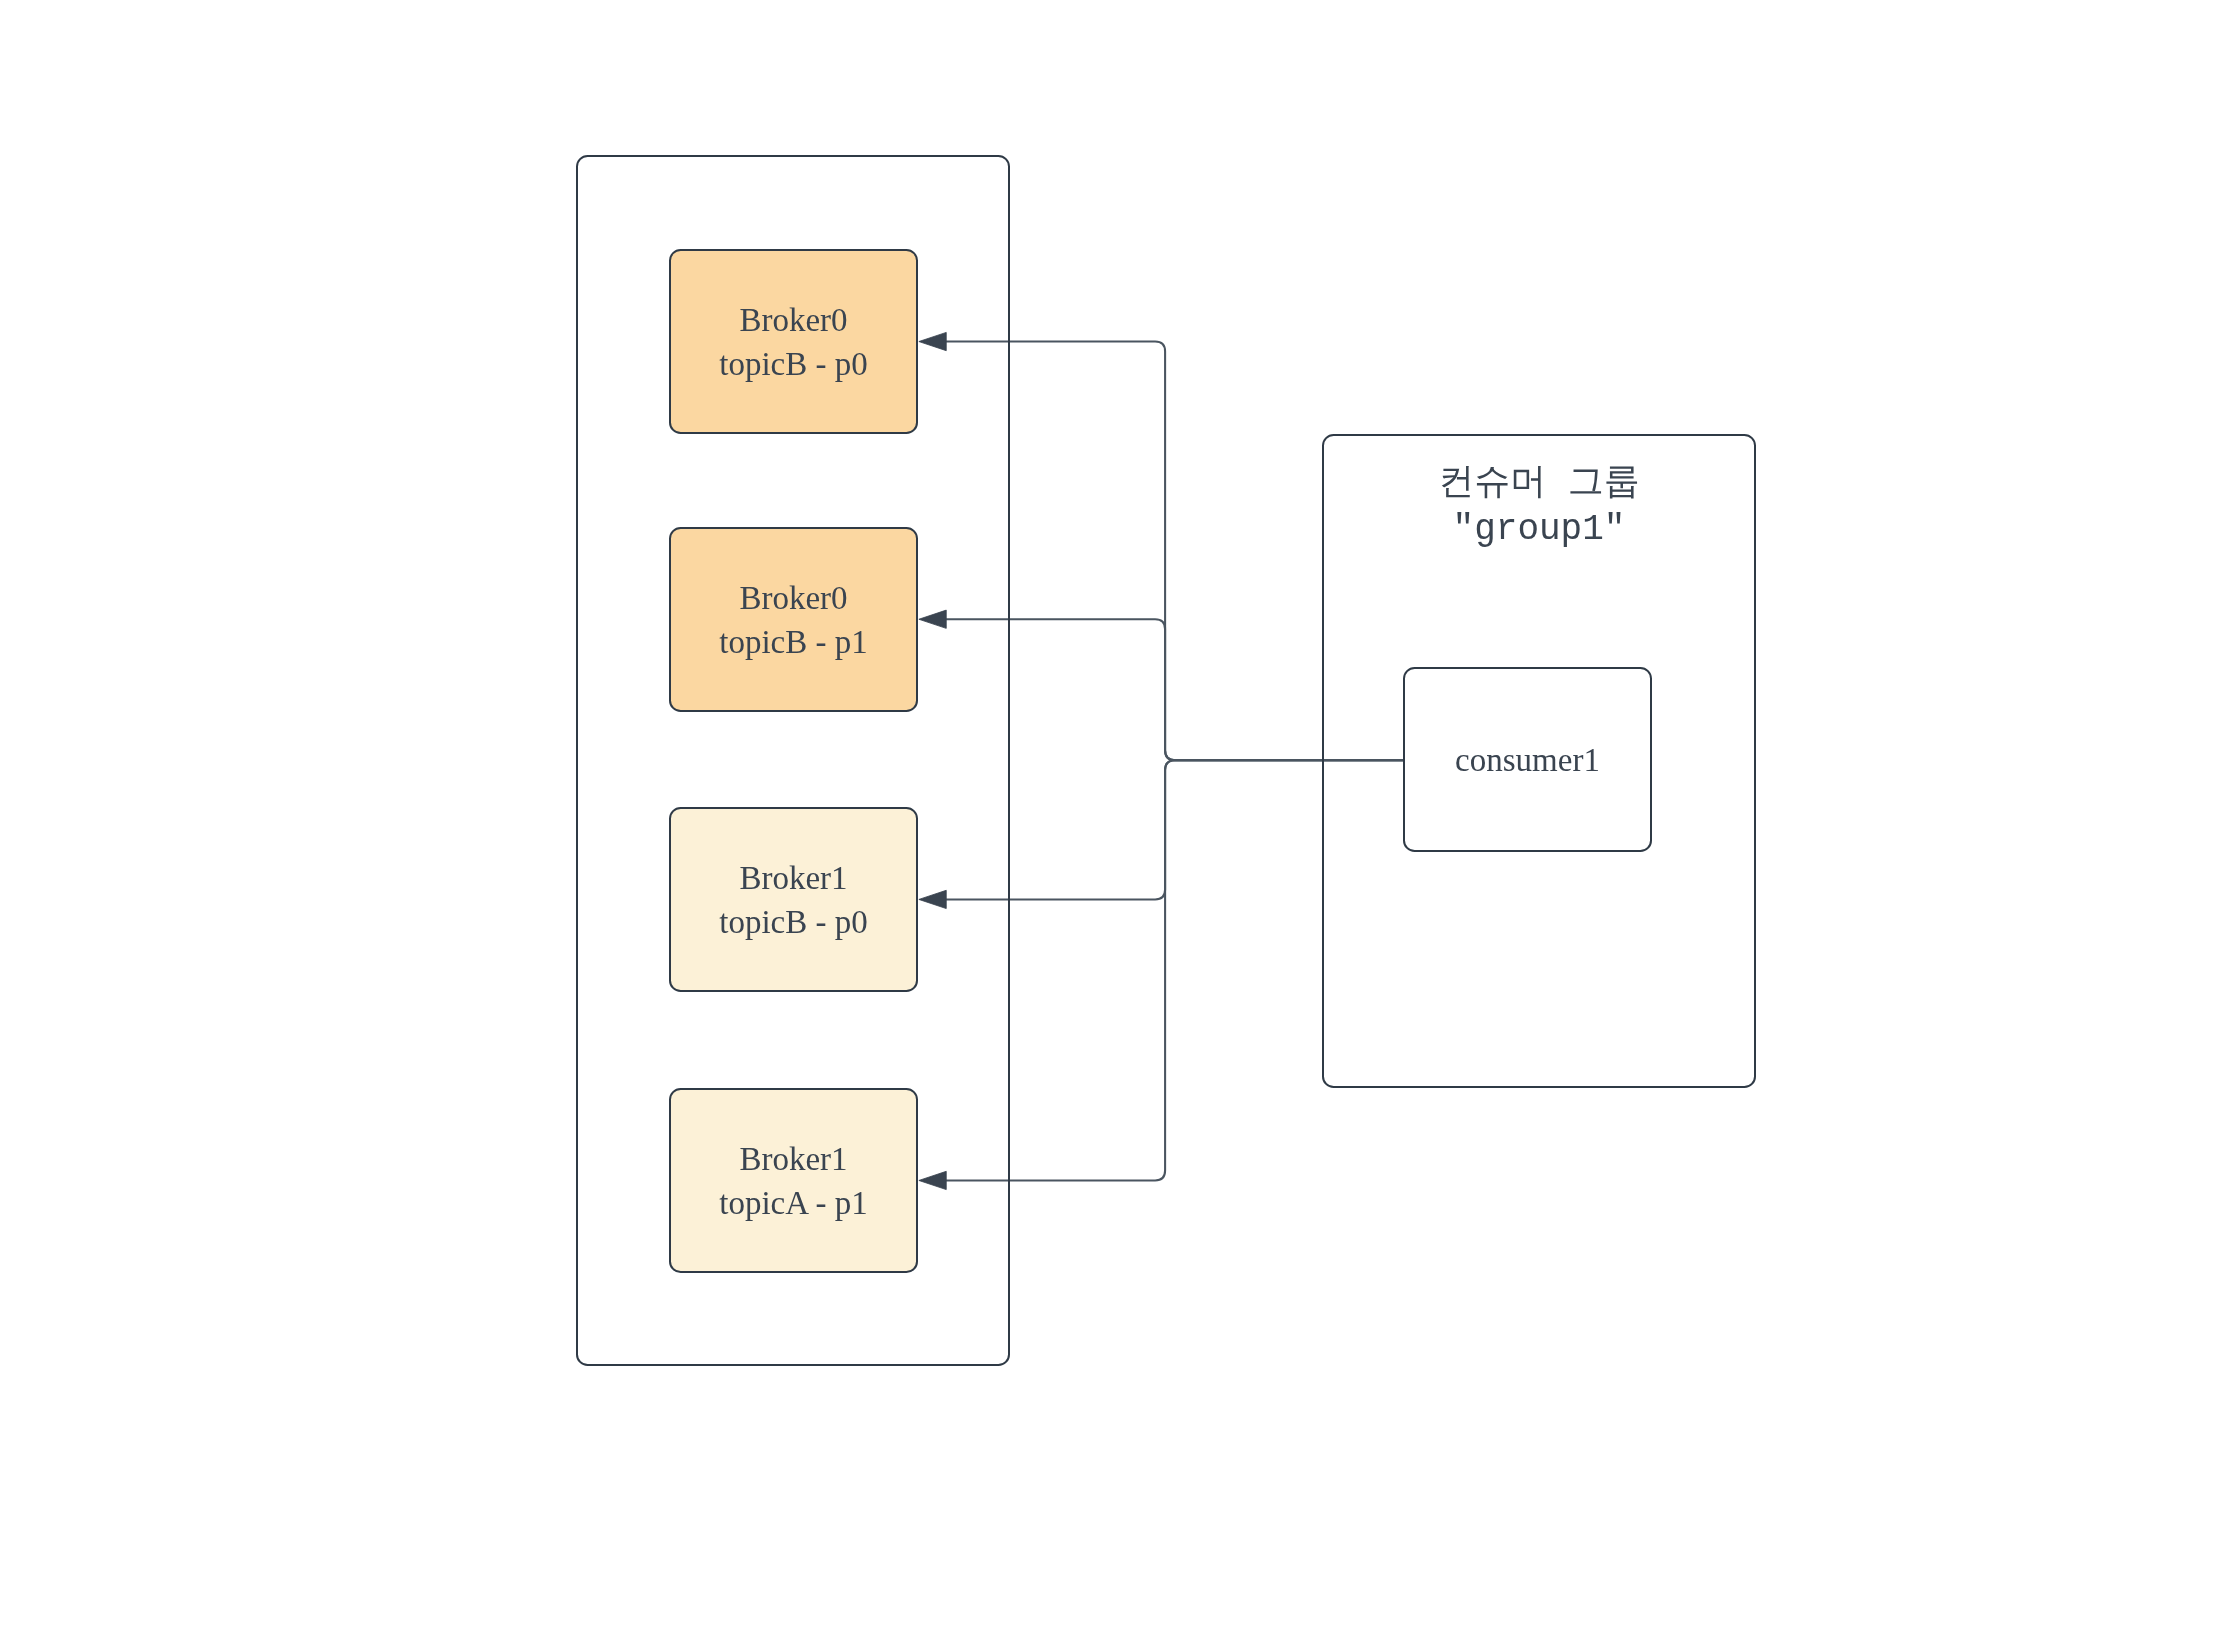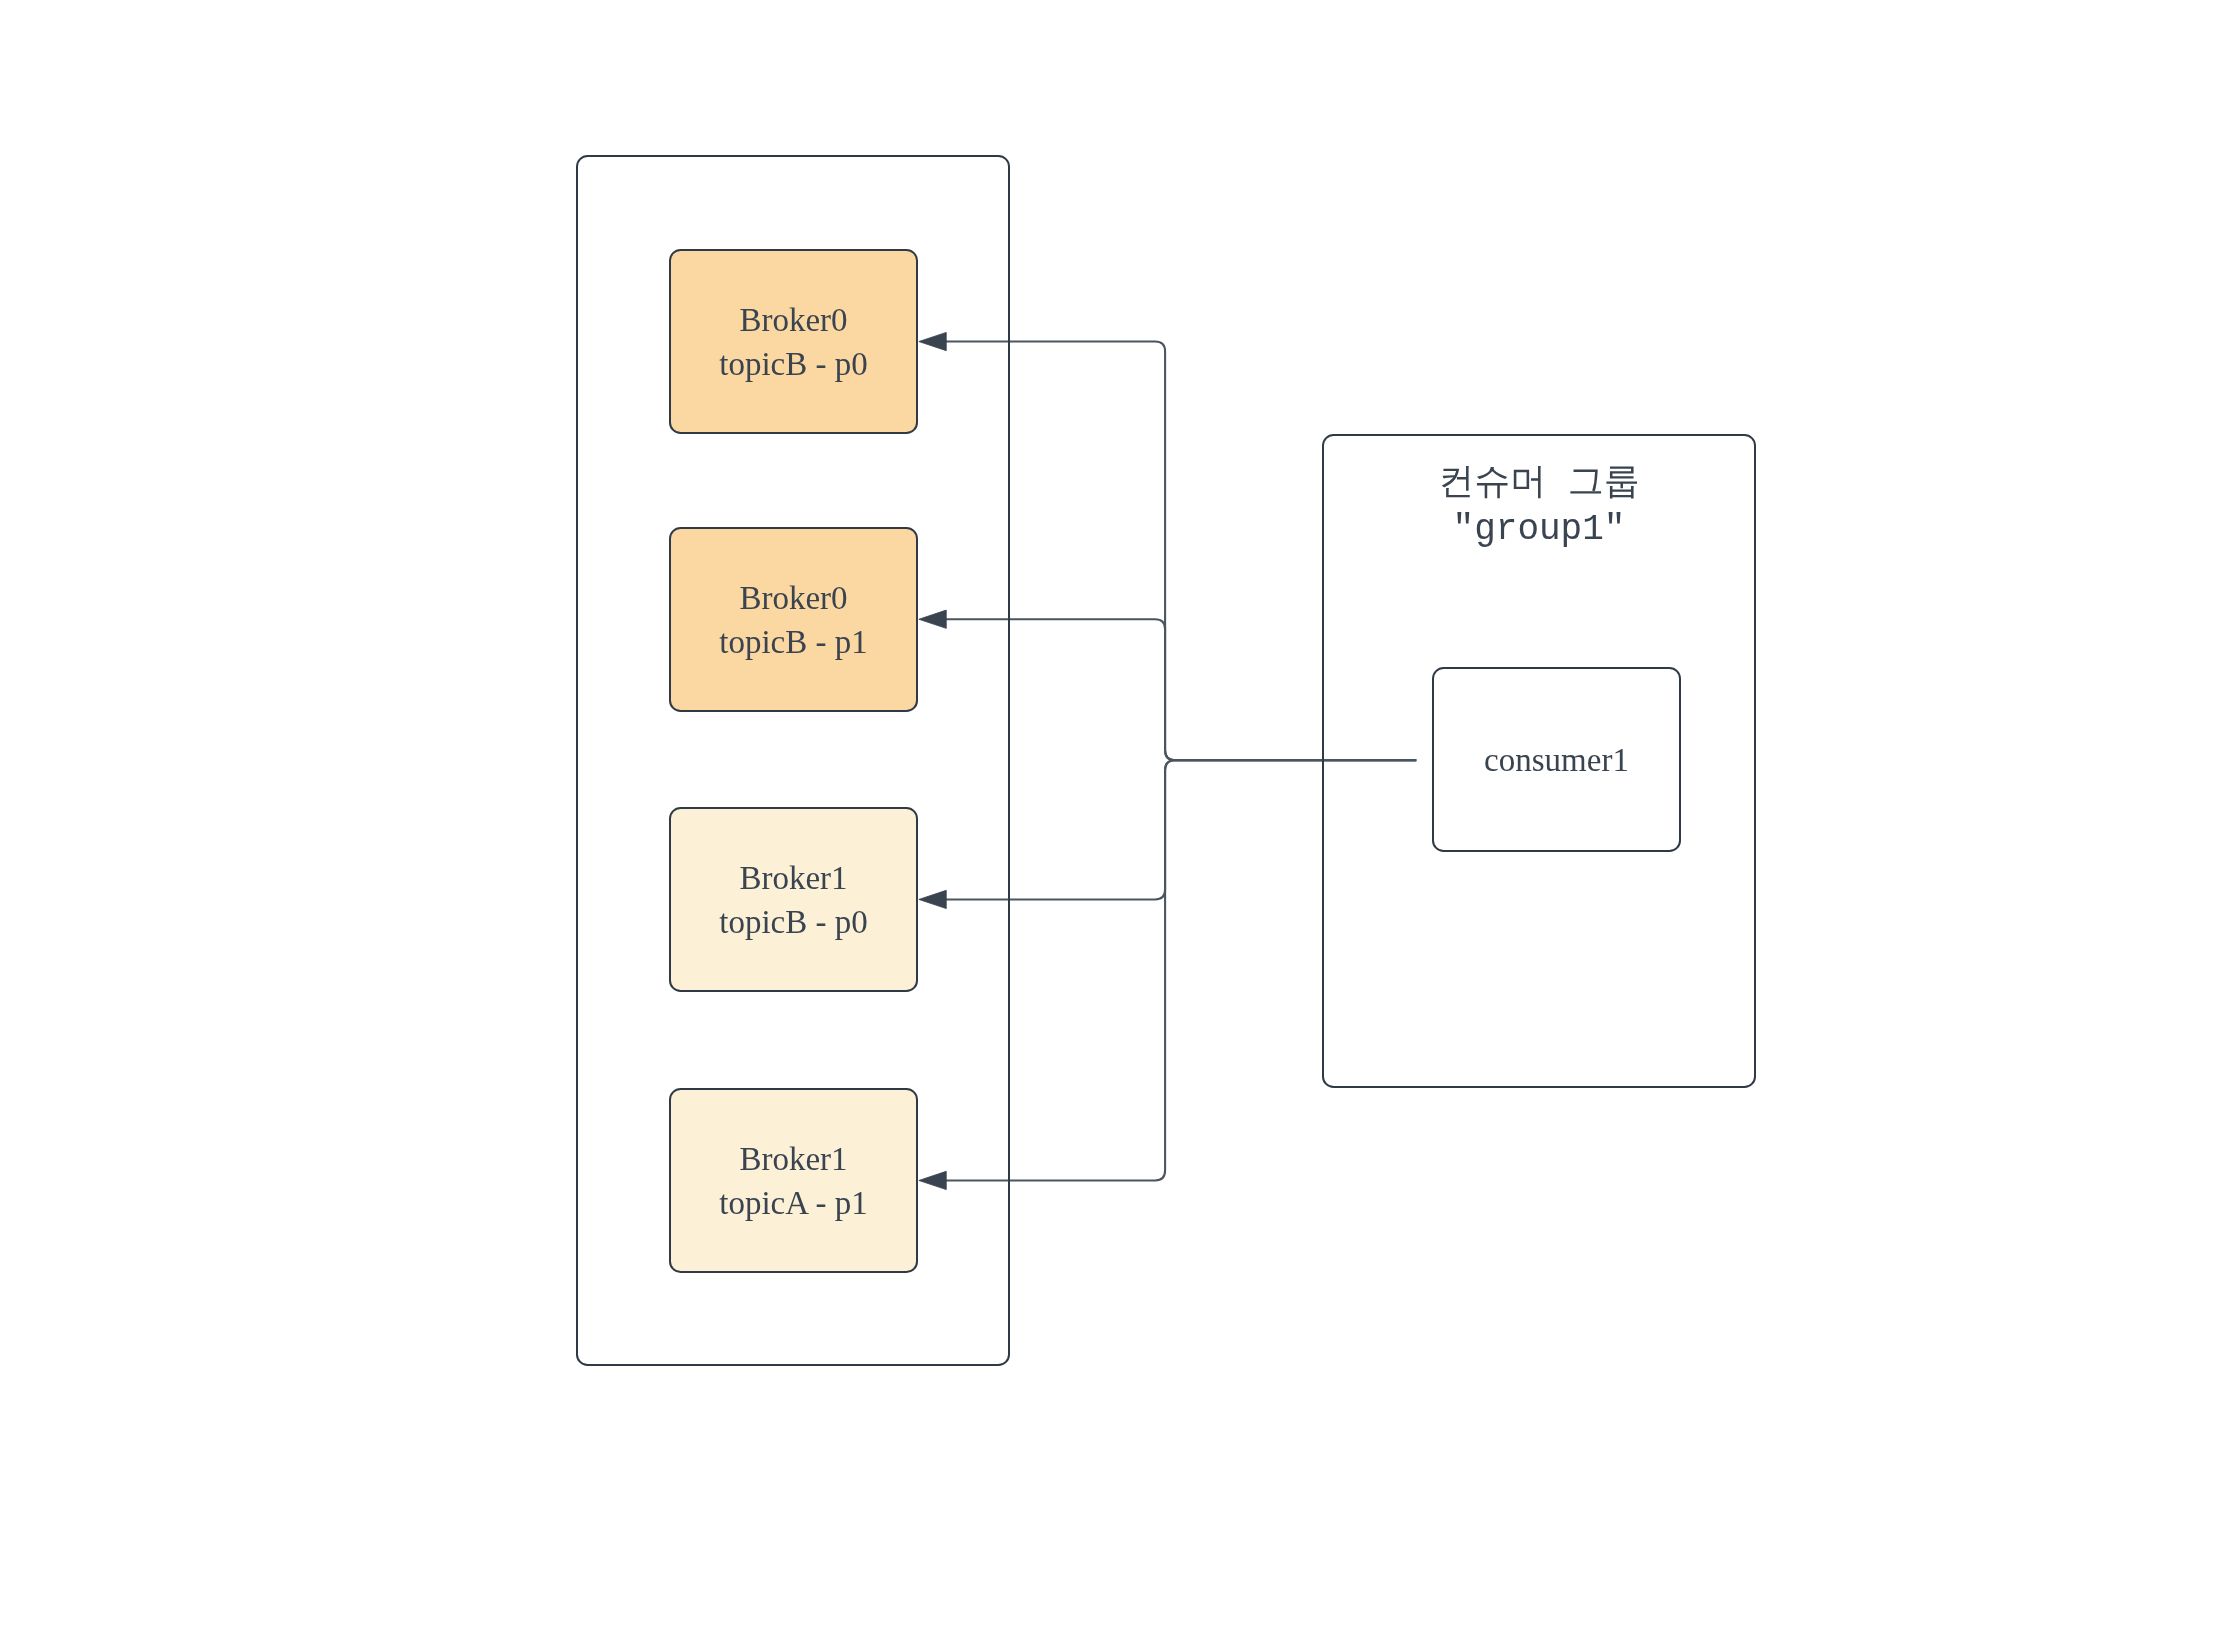--- a/index.html
+++ b/index.html
@@ -71,21 +71,21 @@
     height: 185px;
     font-size: 33px;
     line-height: 44px;
   }
   .broker { left: 669px; }
   .broker-1 { top: 249px; }
   .broker-2 { top: 527px; }
   .broker-3 { top: 807px; }
   .broker-4 { top: 1088px; }
   .consumer-node {
-    left: 108px; top: 231px;
+    left: 79px; top: 231px;
     background: #ffffff;
     font-family: Liberation Serif, serif;
   }
 </style>
 </head>
 <body>
 
 <div class="canvas">
 
   <svg class="edge-layer" viewBox="0 0 2700 1988" aria-hidden="true">

